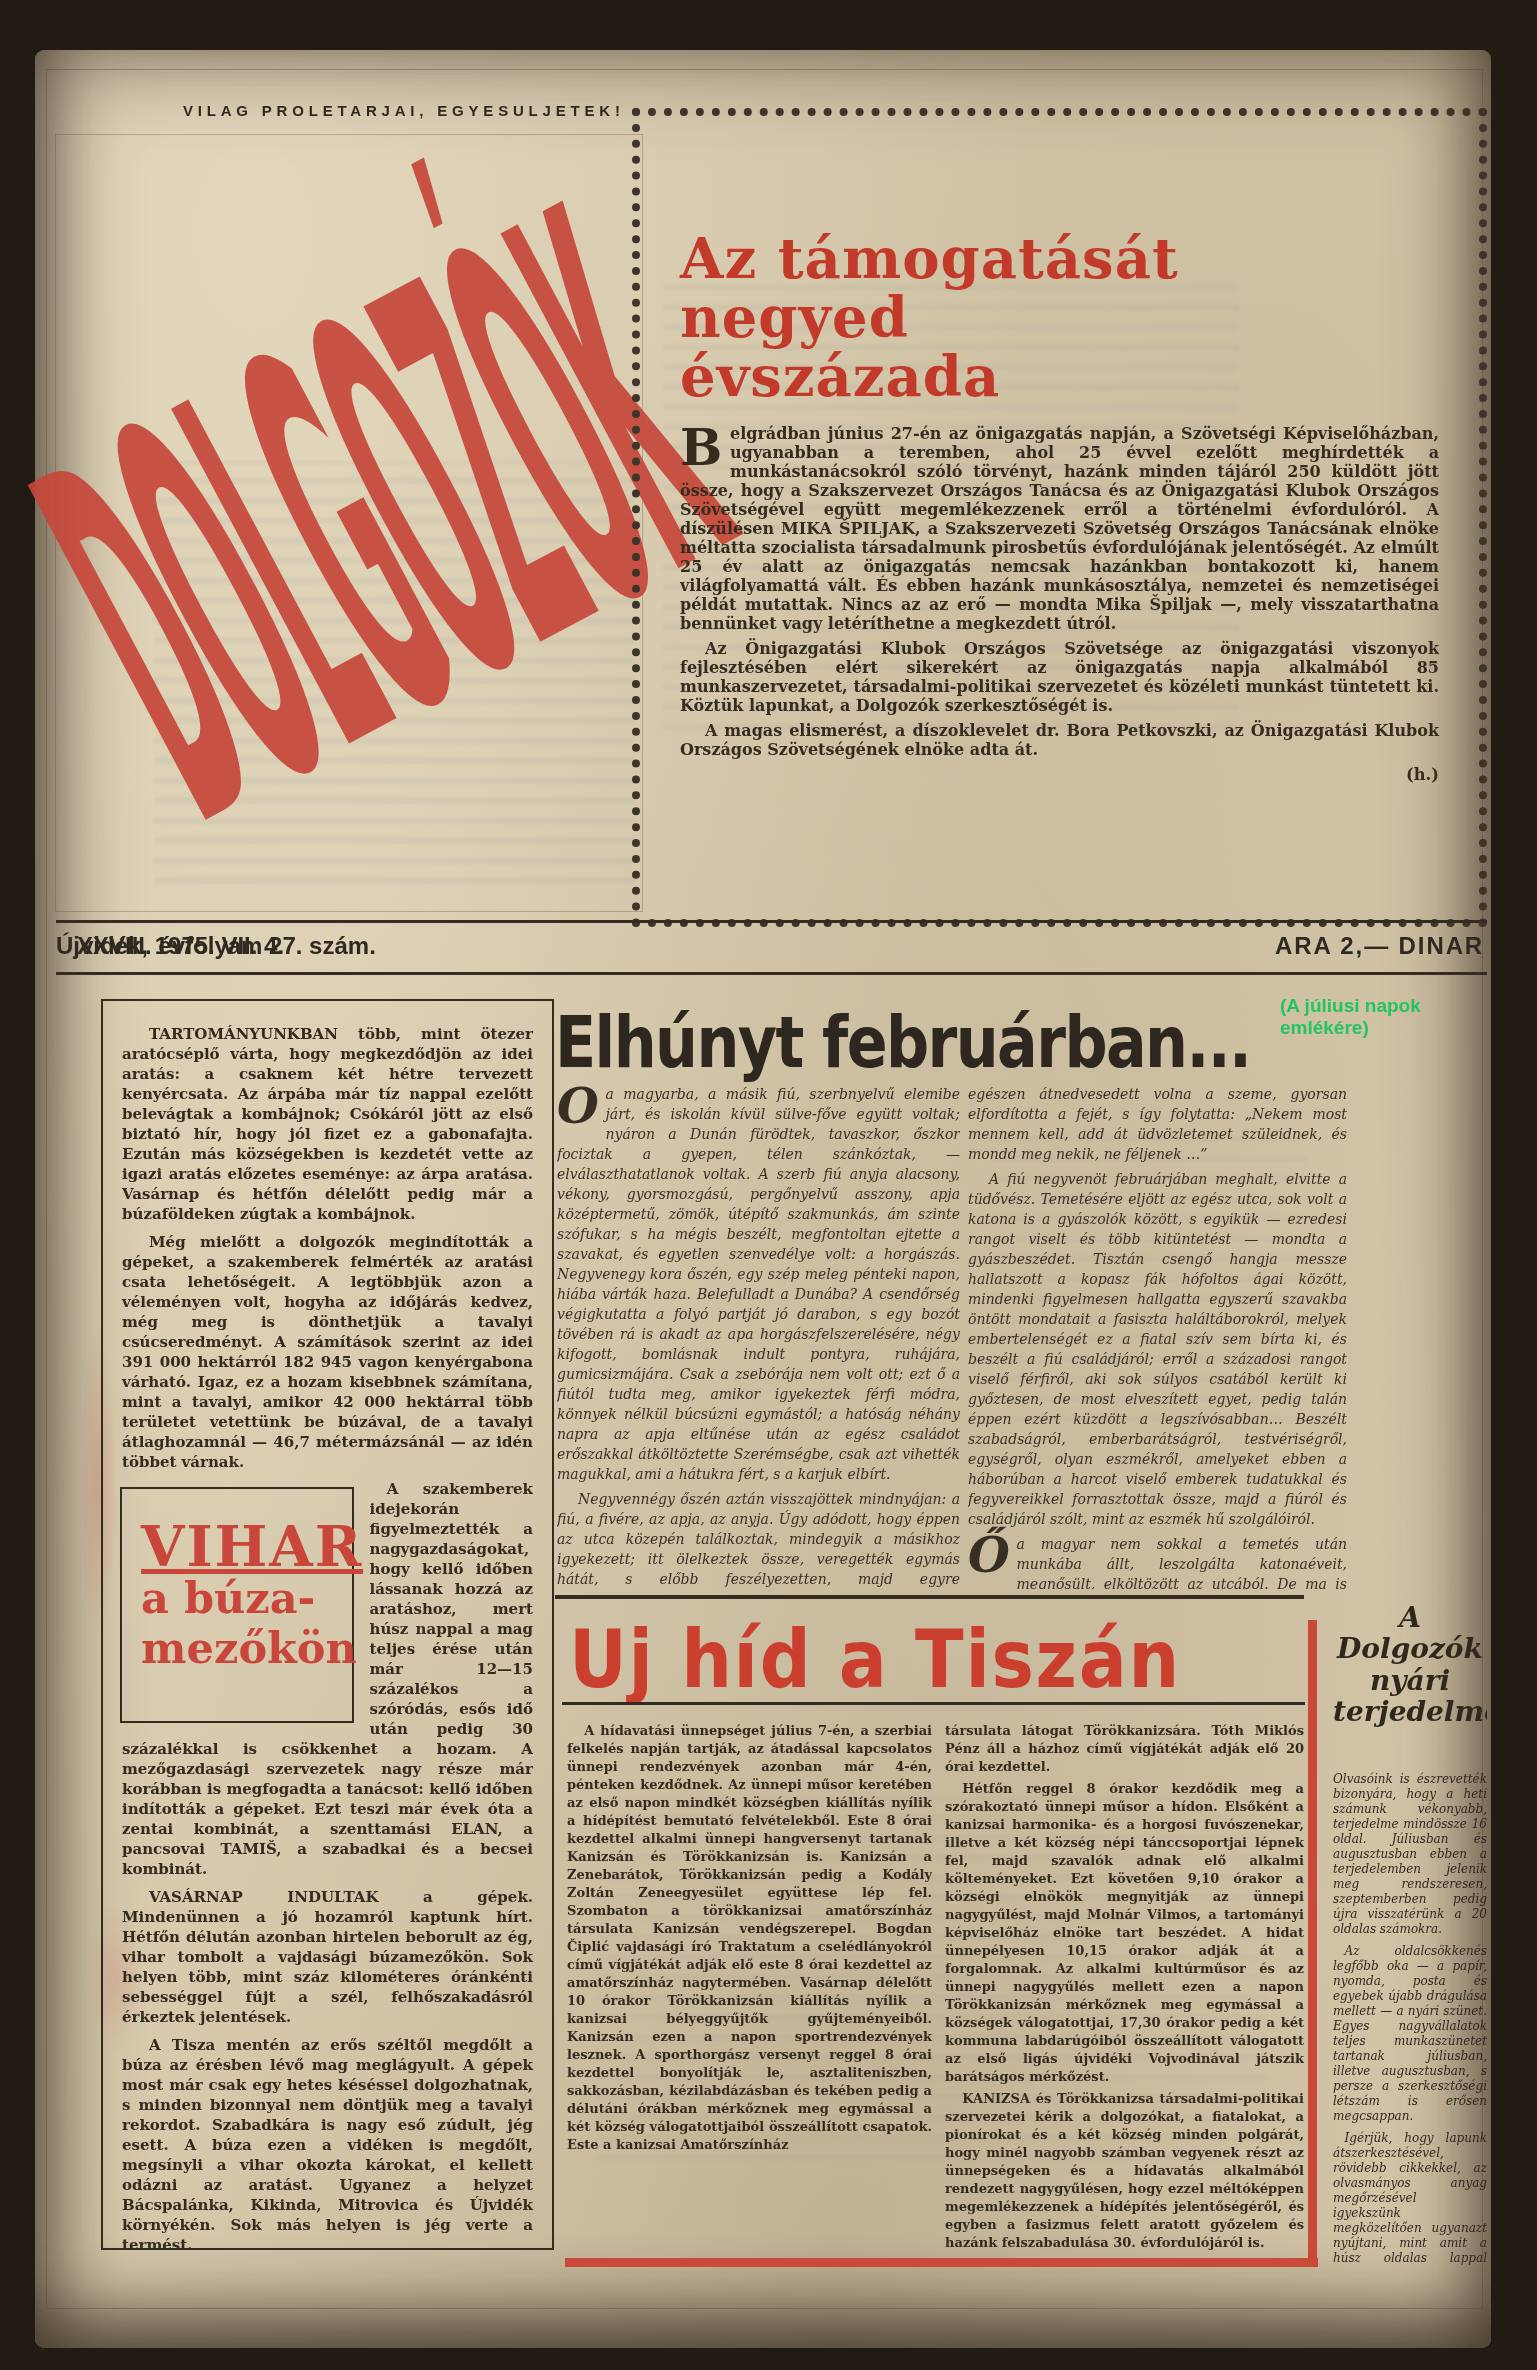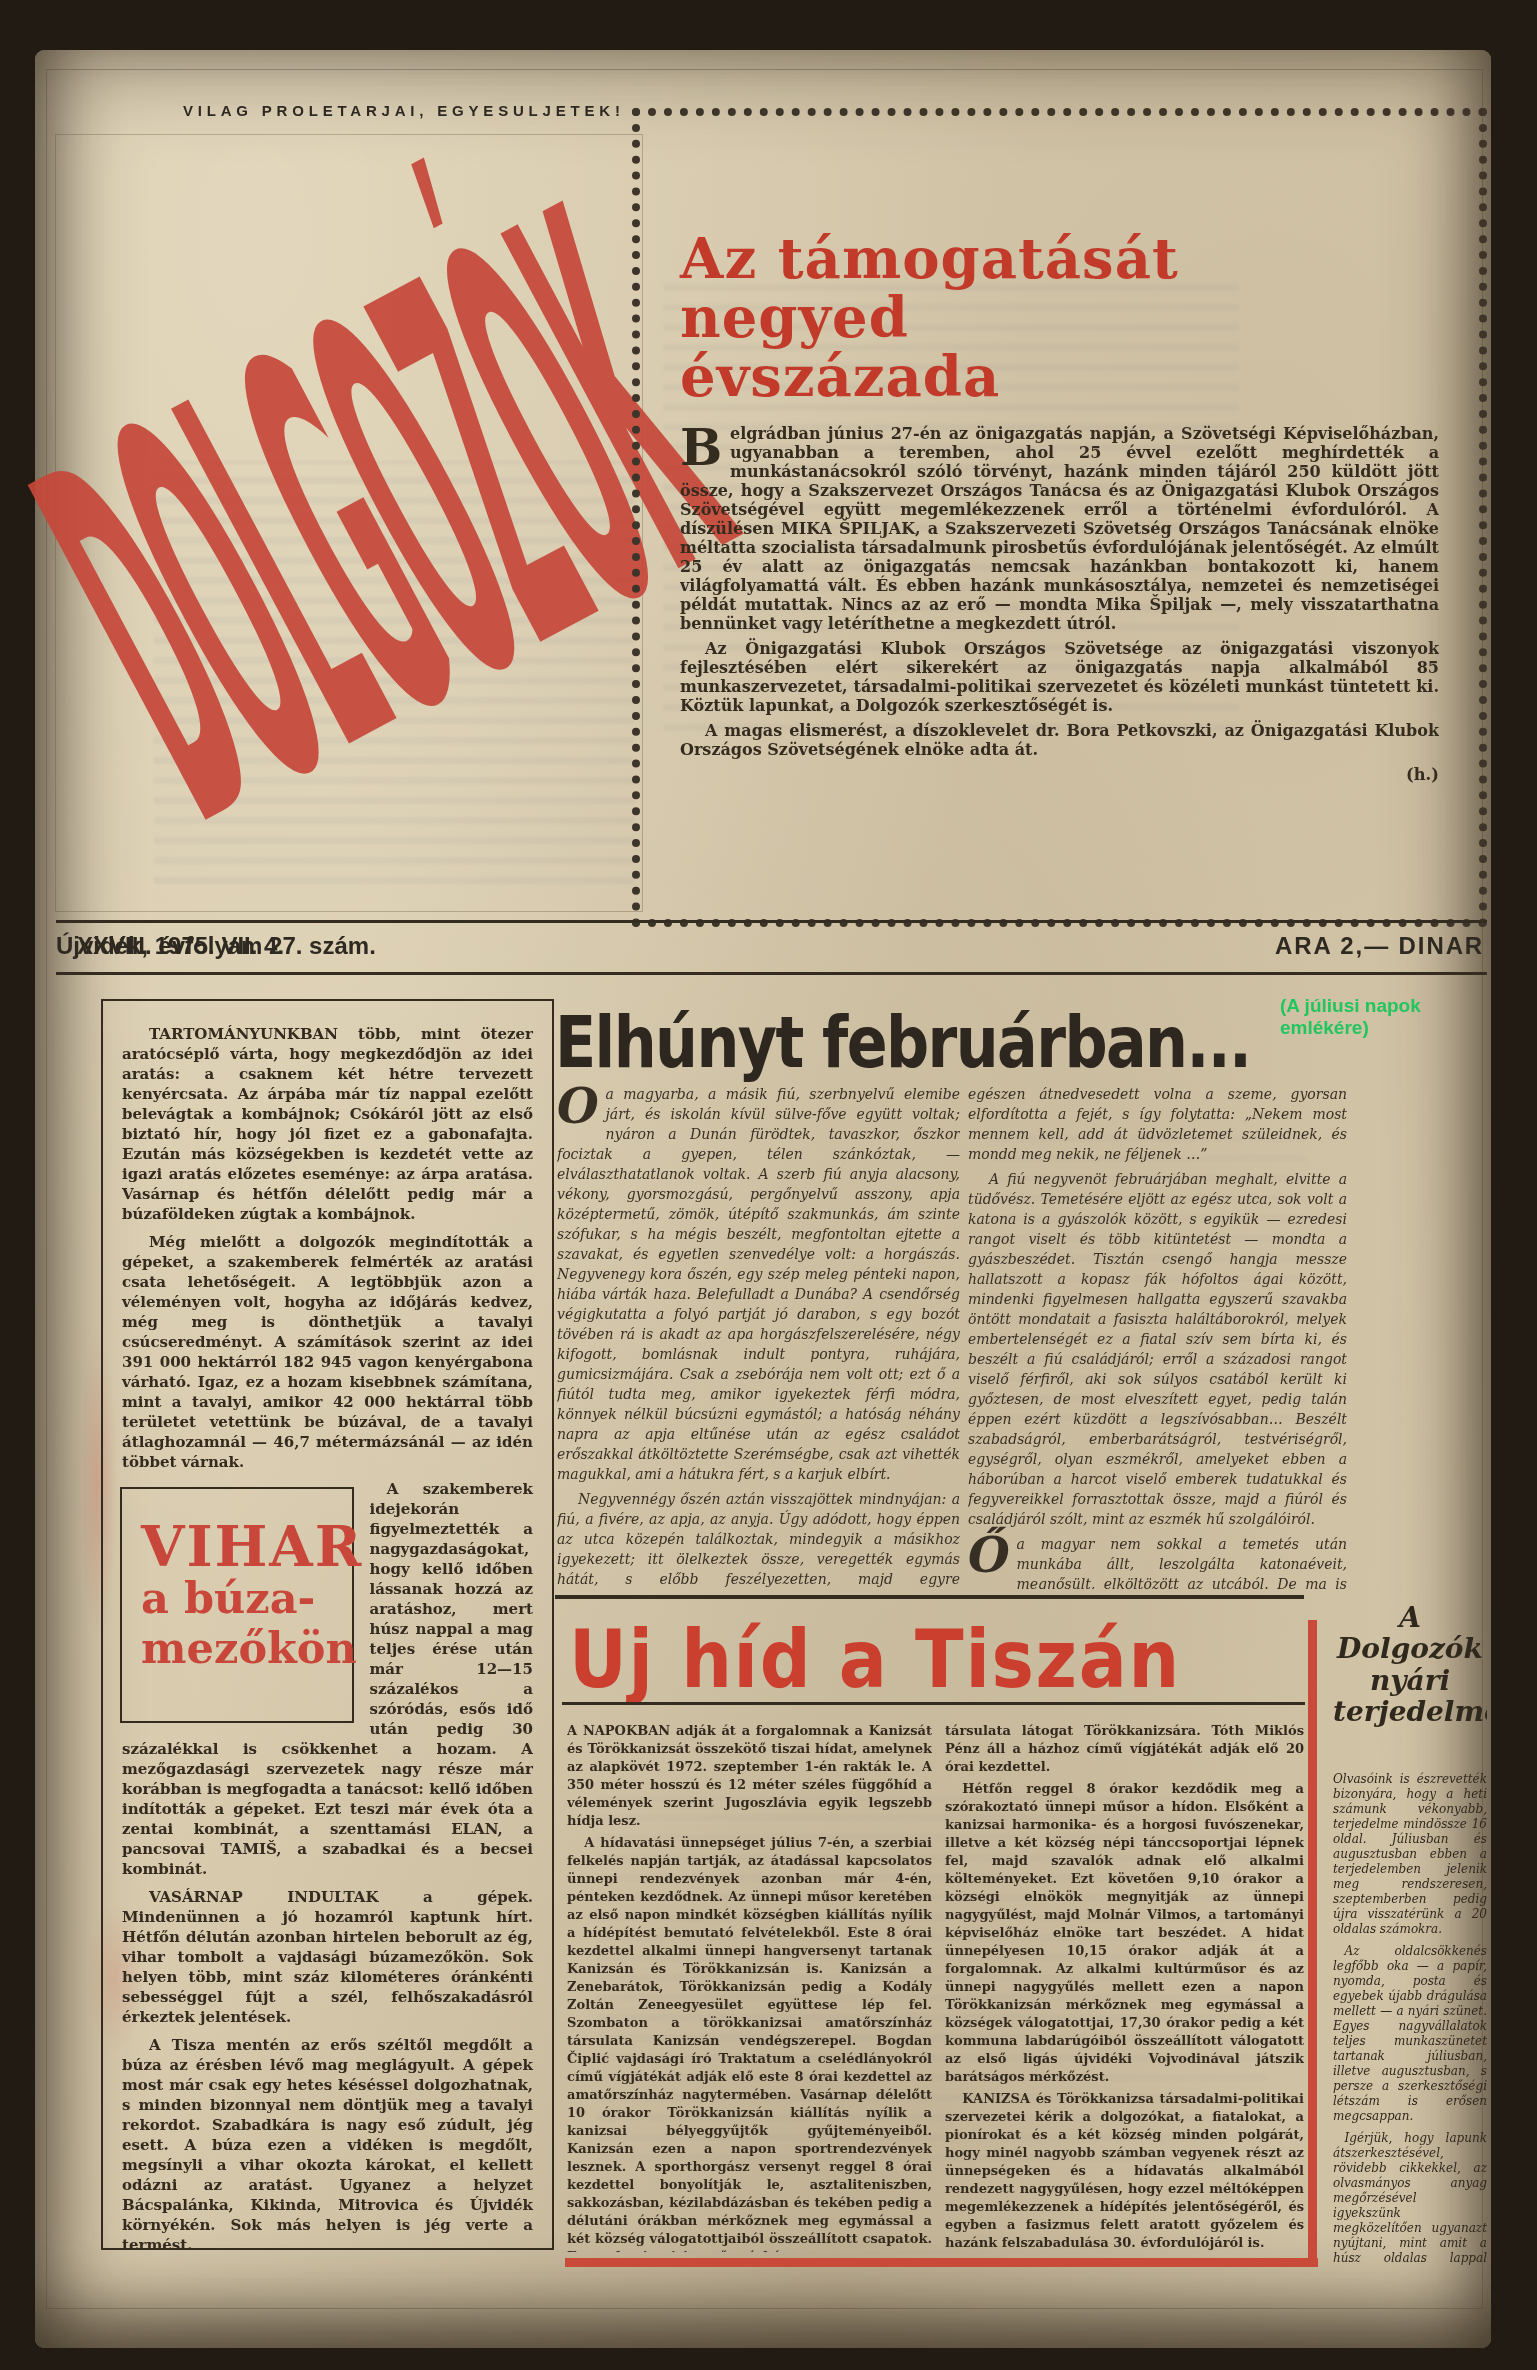--- a/index.html
+++ b/index.html
@@ -89,21 +89,21 @@
     border:2.9px solid #342b1f;box-sizing:border-box;
     padding:23px 19px 9.6px 19px;
     font-size:15px;line-height:20px;font-weight:bold;color:#342b1f;
     text-align:justify;overflow:hidden;
   }
   .harvest-box p{margin:0 0 7.7px 0;text-indent:27px;}
   .vihar-box{
     float:left;width:234px;height:236px;border:2.9px solid #342b1f;
     margin:7.7px 15.4px 3.8px -1.9px;box-sizing:border-box;padding:29px 0 0 19px;
   }
-  .vihar-l1{font-family:"DejaVu Serif", serif;font-weight:bold;font-size:56px;line-height:1.0;color:#c8473a;letter-spacing:1.9px;}
+  .vihar-l1{font-family:"DejaVu Serif", serif;font-weight:bold;font-size:56px;line-height:1.0;color:#c8473a;letter-spacing:1.9px;text-decoration:underline;}
   .vihar-l2{font-family:"DejaVu Serif", serif;font-weight:bold;font-size:43px;line-height:1.15;color:#c8473a;}
 
   
   .obit-title{
     position:absolute;left:555px;top:1001px;
     font-family:"DejaVu Sans", sans-serif;font-weight:bold;
     font-size:71px;letter-spacing:-1.9px;color:#2d2720;
     transform:scaleX(.85);transform-origin:left top;white-space:nowrap;
   }
   .obit-sub{
@@ -223,21 +223,20 @@
   <p>egészen átnedvesedett volna a szeme, gyorsan elfordította a fejét, s így folytatta: „Nekem most mennem kell, add át üdvözletemet szüleidnek, és mondd meg nekik, ne féljenek …”</p>
   <p class="ind">A fiú negyvenöt februárjában meghalt, elvitte a tüdővész. Temetésére eljött az egész utca, sok volt a katona is a gyászolók között, s egyikük — ezredesi rangot viselt és több kitüntetést — mondta a gyászbeszédet. Tisztán csengő hangja messze hallatszott a kopasz fák hófoltos ágai között, mindenki figyelmesen hallgatta egyszerű szavakba öntött mondatait a fasiszta haláltáborokról, melyek embertelenségét ez a fiatal szív sem bírta ki, és beszélt a fiú családjáról; erről a századosi rangot viselő férfiről, aki sok súlyos csatából került ki győztesen, de most elveszített egyet, pedig talán éppen ezért küzdött a legszívósabban… Beszélt szabadságról, emberbarátságról, testvériségről, egységről, olyan eszmékről, amelyeket ebben a háborúban a harcot viselő emberek tudatukkal és fegyvereikkel forrasztottak össze, majd a fiúról és családjáról szólt, mint az eszmék hű szolgálóiról.</p>
   <p><span class="obit-drop">Ő</span><span>a magyar nem sokkal a temetés után munkába állt, leszolgálta katonaéveit, megnősült, elköltözött az utcából. De ma is találkozik még a fiú családjával; anyjának „kezét csókolommal” köszön, apjával kézszorítással üdvözlik egymás, fivérével összeölelkeznek. Ilyenkor mindig szomorúak egy kicsit még ma is, mert hiába, nem lehet nem emlékezni …</span></p>
 
 </div>
 
 <div class="rule" style="left:555px;top:1595px;width:749px;height:3.8px;"></div>
 <div class="bridge-title">Uj híd a Tiszán</div>
 <div class="rule" style="left:562px;top:1702px;width:743px;height:2.9px;"></div>
 <div class="bridge-col bridge-c1">
-  <p class="noind">A NAPOKBAN adják át a forgalomnak a Kanizsát és Törökkanizsát összekötő tiszai hídat, amelynek az alapkövét 1972. szeptember 1-én rakták le. A 350 méter hosszú és 12 méter széles függőhíd a vélemények szerint Jugoszlávia egyik legszebb hídja lesz.</p>
   <p>A hídavatási ünnepséget július 7-én, a szerbiai felkelés napján tartják, az átadással kapcsolatos ünnepi rendezvények azonban már 4-én, pénteken kezdődnek. Az ünnepi műsor keretében az első napon mindkét községben kiállítás nyílik a hídépítést bemutató felvételekből. Este 8 órai kezdettel alkalmi ünnepi hangversenyt tartanak Kanizsán és Törökkanizsán is. Kanizsán a Zenebarátok, Törökkanizsán pedig a Kodály Zoltán Zeneegyesület együttese lép fel. Szombaton a törökkanizsai amatőrszínház társulata Kanizsán vendégszerepel. Bogdan Čiplić vajdasági író Traktatum a cselédlányokról című vígjátékát adják elő este 8 órai kezdettel az amatőrszínház nagytermében. Vasárnap délelőtt 10 órakor Törökkanizsán kiállítás nyílik a kanizsai bélyeggyűjtők gyűjteményeiből. Kanizsán ezen a napon sportrendezvények lesznek. A sporthorgász versenyt reggel 8 órai kezdettel bonyolítják le, asztaliteniszben, sakkozásban, kézilabdázásban és tekében pedig a délutáni órákban mérkőznek meg egymással a két község válogatottjaiból összeállított csapatok. Este a kanizsai Amatőrszínház</p>
 </div>
 <div class="bridge-col bridge-c2">
   <p class="noind">társulata látogat Törökkanizsára. Tóth Miklós Pénz áll a házhoz című vígjátékát adják elő 20 órai kezdettel.</p>
   <p>Hétfőn reggel 8 órakor kezdődik meg a szórakoztató ünnepi műsor a hídon. Elsőként a kanizsai harmonika- és a horgosi fuvószenekar, illetve a két község népi tánccsoportjai lépnek fel, majd szavalók adnak elő alkalmi költeményeket. Ezt követően 9,10 órakor a községi elnökök megnyitják az ünnepi nagygyűlést, majd Molnár Vilmos, a tartományi képviselőház elnöke tart beszédet. A hidat ünnepélyesen 10,15 órakor adják át a forgalomnak. Az alkalmi kultúrműsor és az ünnepi nagygyűlés mellett ezen a napon Törökkanizsán mérkőznek meg egymással a községek válogatottjai, 17,30 órakor pedig a két kommuna labdarúgóiból összeállított válogatott az első ligás újvidéki Vojvodinával játszik barátságos mérkőzést.</p>
   <p>KANIZSA és Törökkanizsa társadalmi-politikai szervezetei kérik a dolgozókat, a fiatalokat, a pionírokat és a két község minden polgárát, hogy minél nagyobb számban vegyenek részt az ünnepségeken és a hídavatás alkalmából rendezett nagygyűlésen, hogy ezzel méltóképpen megemlékezzenek a hídépítés jelentőségéről, és egyben a fasizmus felett aratott győzelem és hazánk felszabadulása 30. évfordulójáról is.</p>
 
 </div>
 
 <div class="red-vrule"></div>

